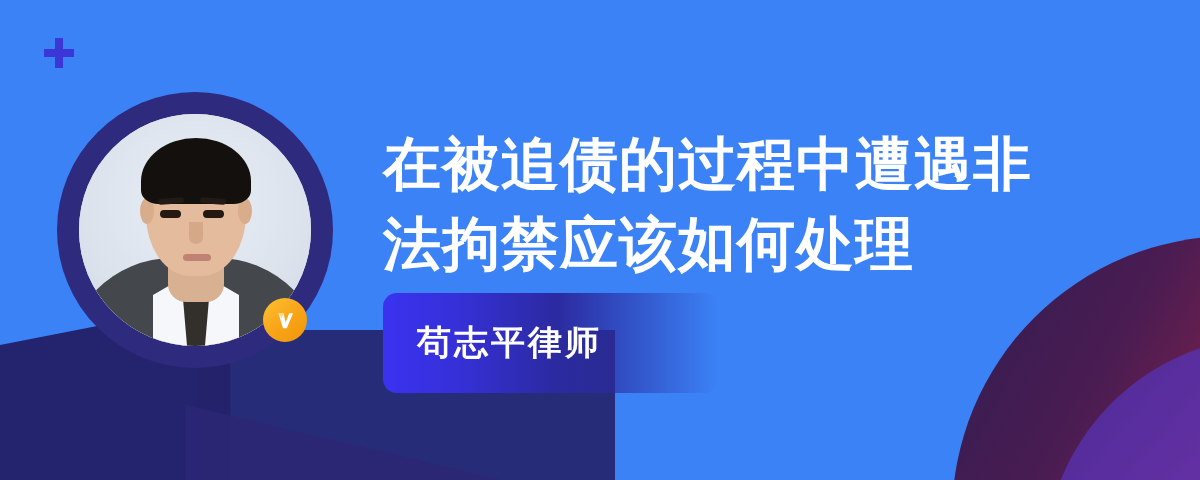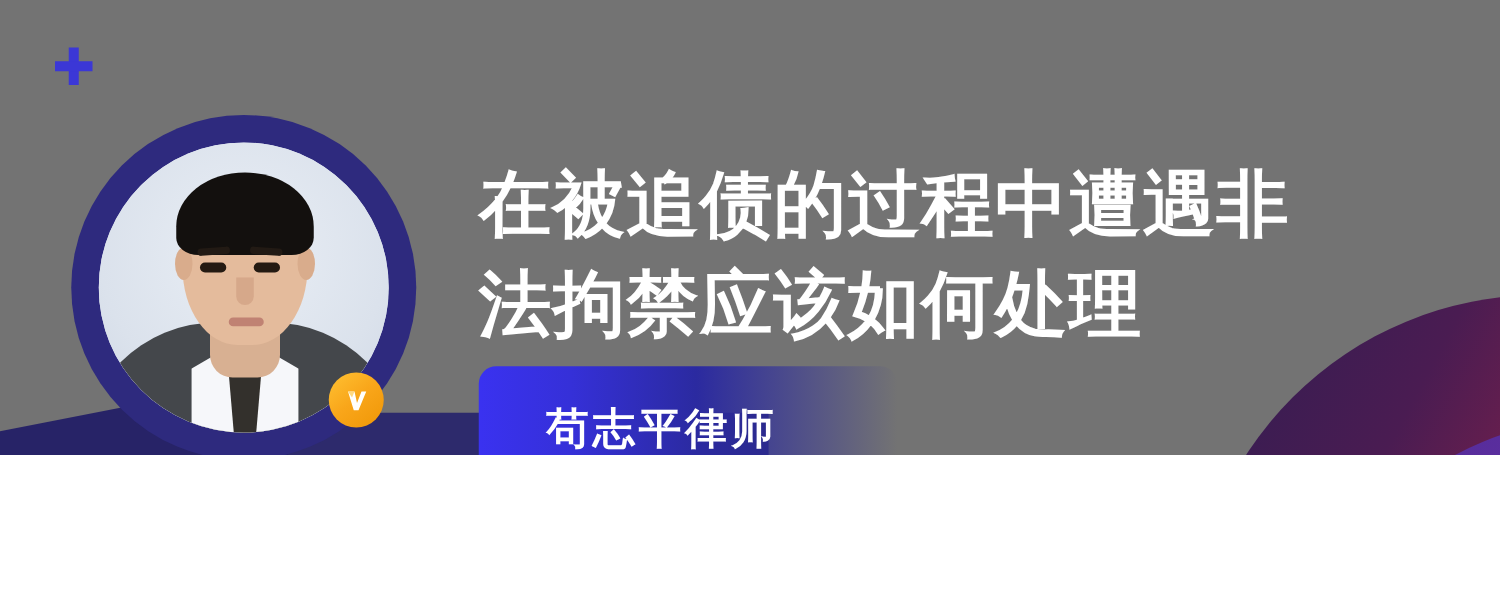--- a/index.html
+++ b/index.html
@@ -9,22 +9,22 @@
   body {
     width: 1200px;
     height: 480px;
     overflow: hidden;
     font-family: "Liberation Sans", "DejaVu Sans", sans-serif;
   }
 
   #banner {
     position: relative;
     width: 1200px;
-    height: 364px;
-    background: #737373;
+    height: 480px;
+    background: #3b82f6;
     overflow: hidden;
   }
 
   
   .bg-layer {
     position: absolute;
     inset: 0;
     overflow: hidden;
   }
 
@@ -254,21 +254,21 @@
     border-radius: 14px;
     background: linear-gradient(90deg, #3a32f0 0%, #3530d8 22%, #2b2aa0 52%, rgba(20,19,87,0) 100%);
     display: flex;
     align-items: center;
   }
   .name-badge-label {
     color: #ffffff;
     font-size: 34px;
     font-weight: bold;
     letter-spacing: 3px;
-    padding-left: 54px;
+    padding-left: 34px;
   }
 </style>
 </head>
 <body>
 
 <div id="banner">
 
   <div class="bg-layer">
     <div class="poly-a"></div>
     <div class="poly-b"></div>

